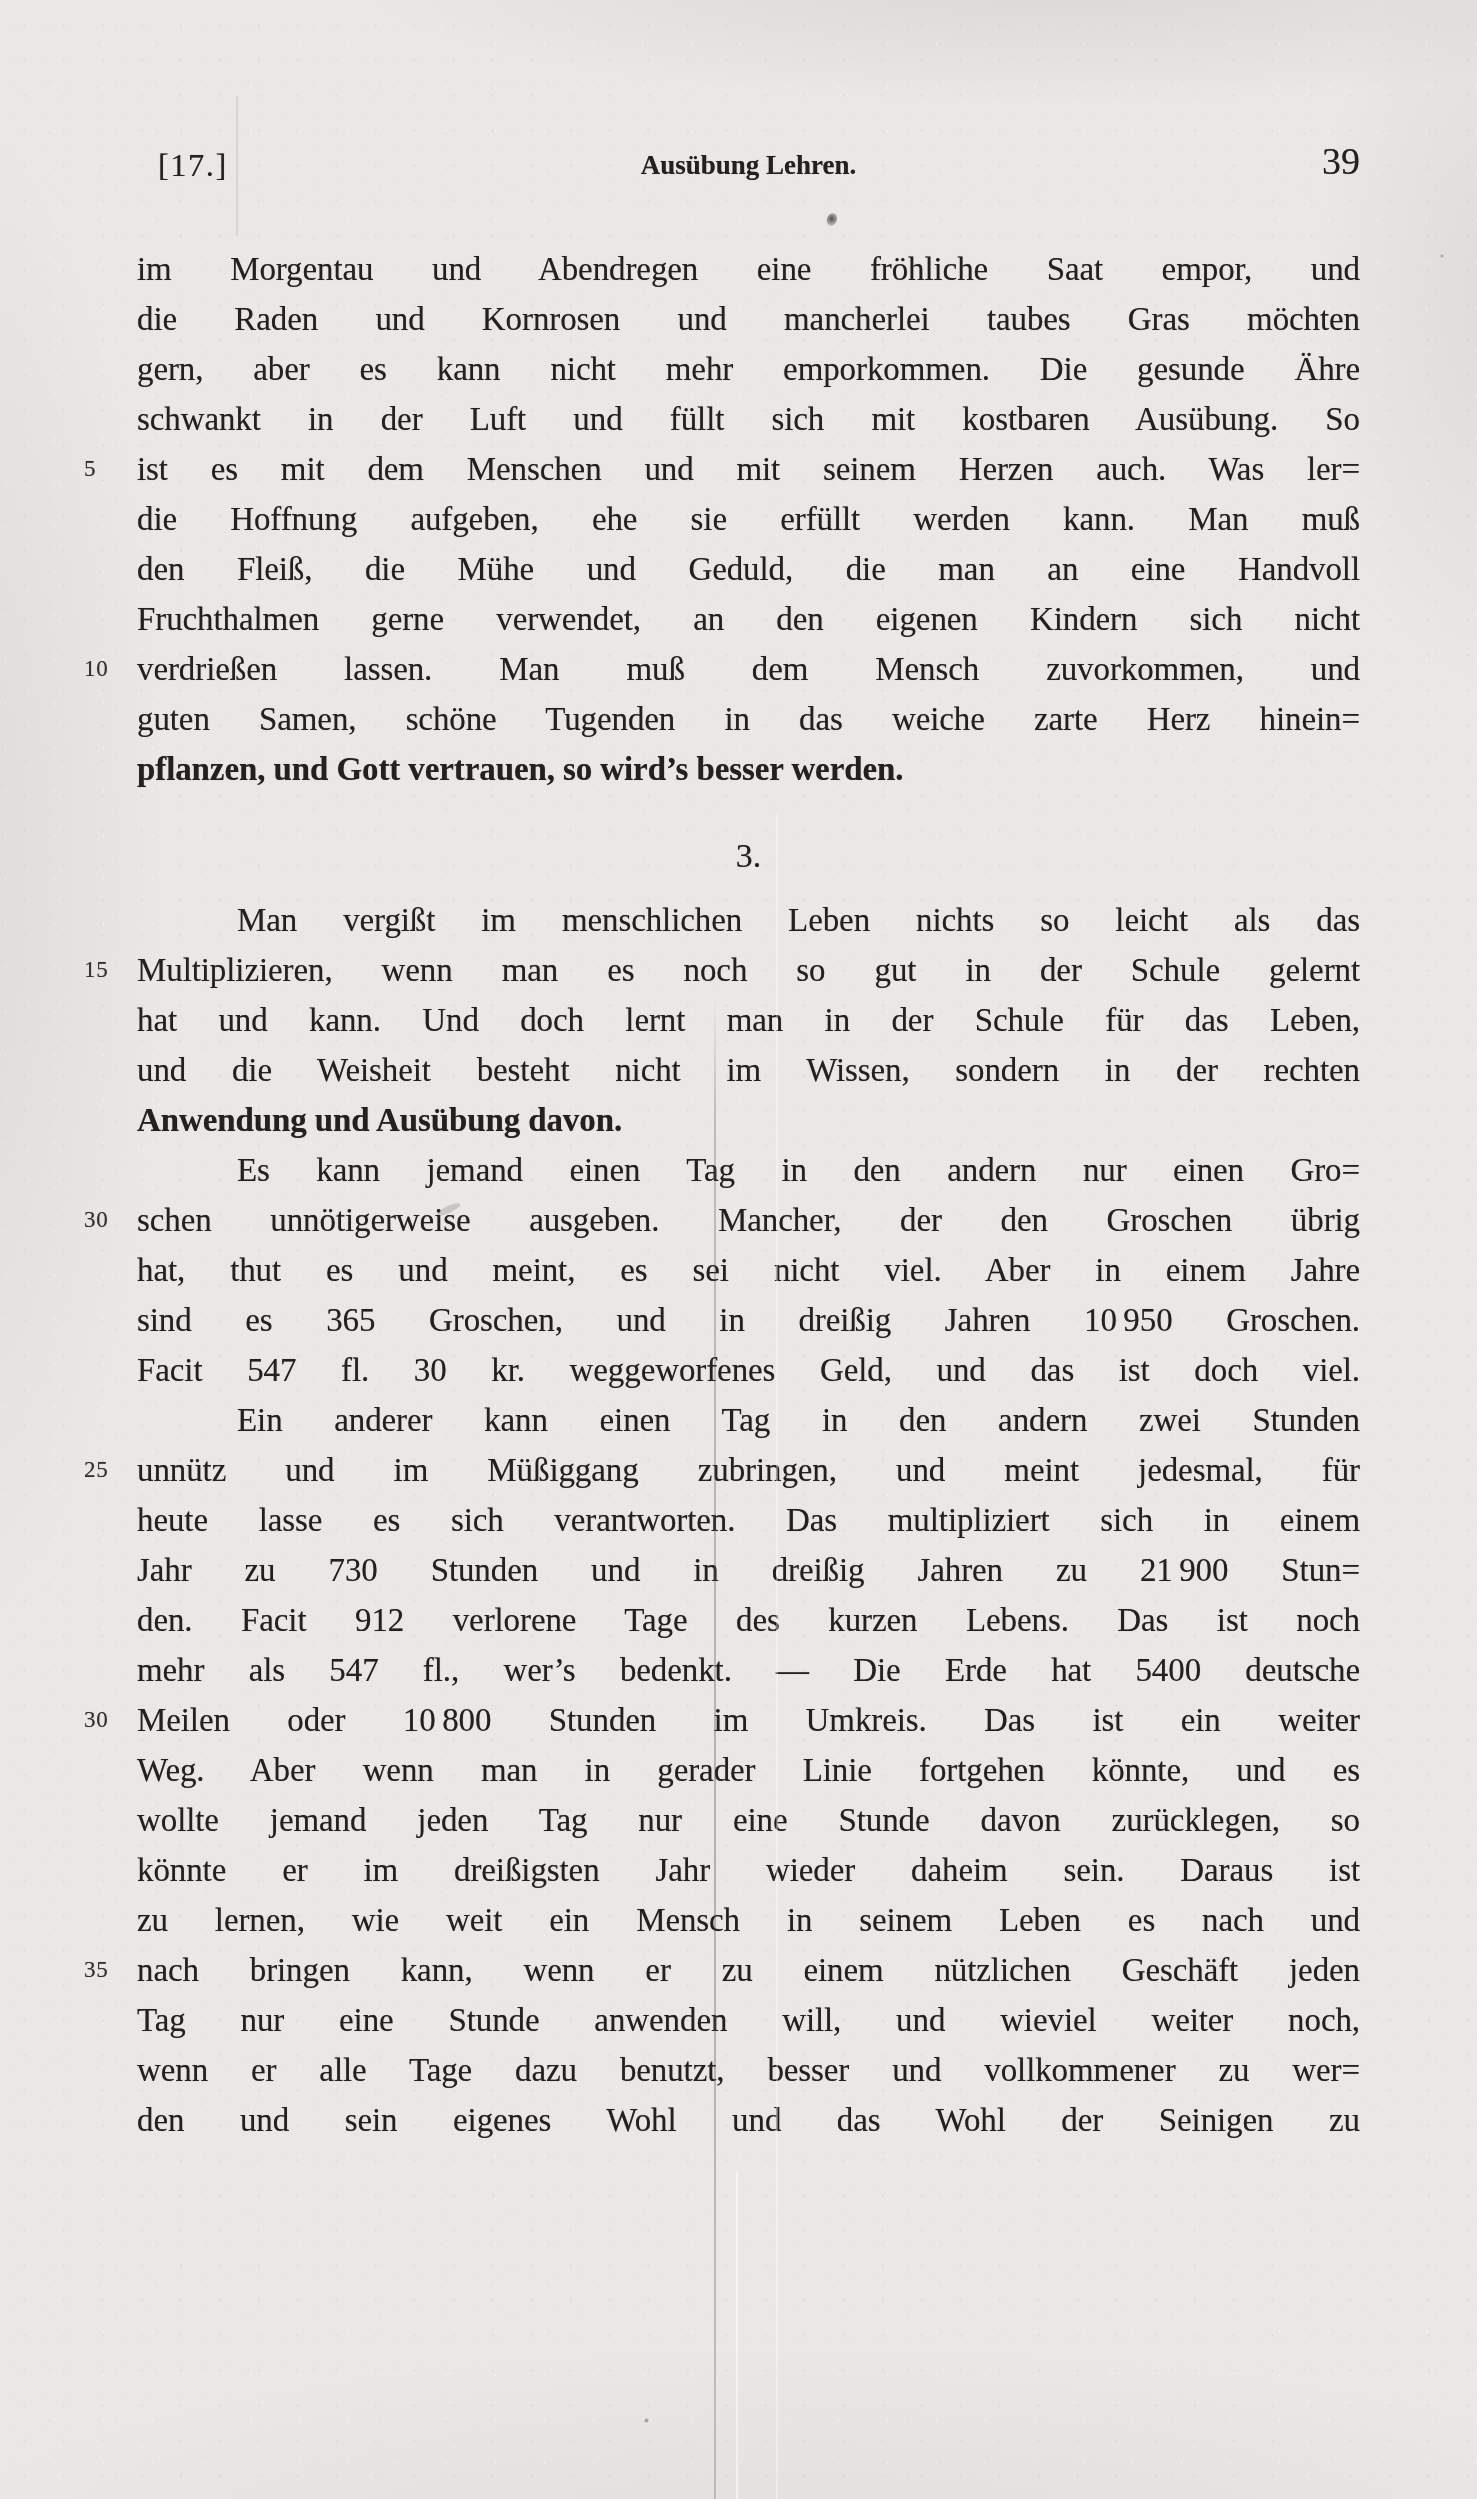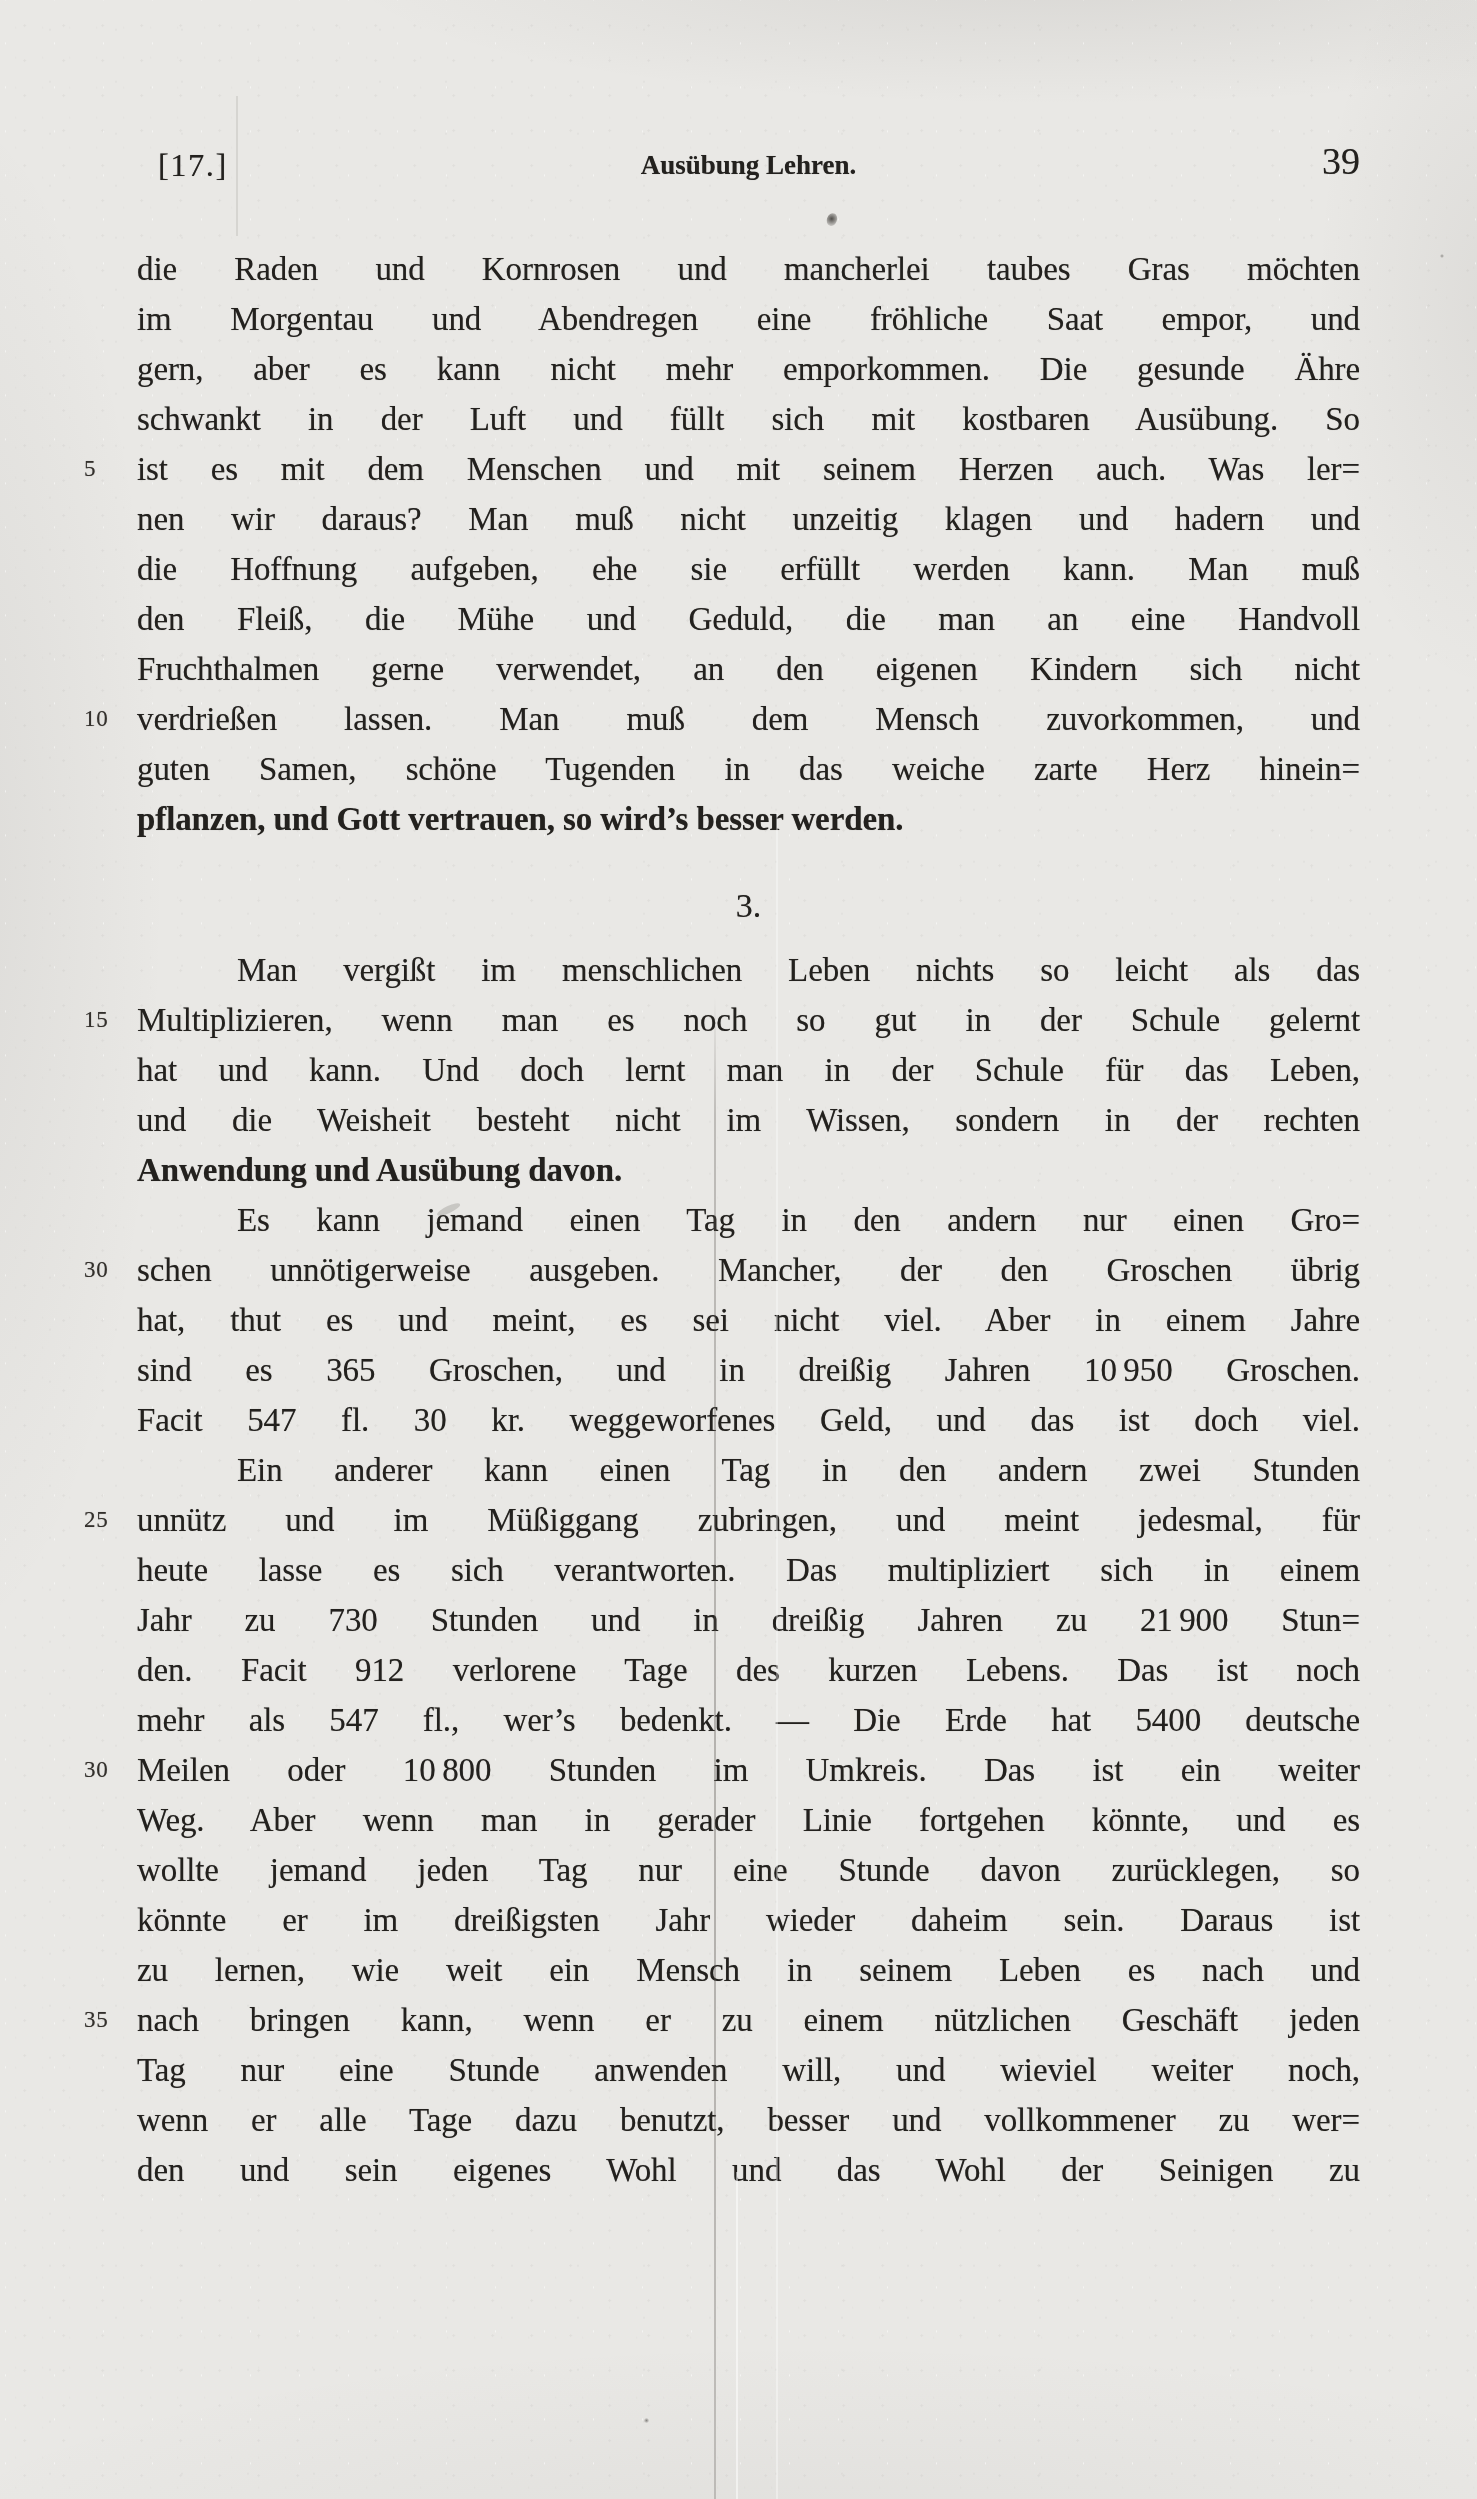--- a/index.html
+++ b/index.html
@@ -74,26 +74,25 @@
 
 <div class="page">
 
   <header class="header">
     <span class="h-left">[17.]</span>
     <span class="h-center">Ausübung Lehren.</span>
     <span class="h-right">39</span>
   </header>
 
   <main class="textbody" id="textbody">
+      <div class="line"><span>im Morgentau und Abendregen eine fröhliche Saat empor, und</span></div>
       <div class="line"><span>die Raden und Kornrosen und mancherlei taubes Gras möchten</span></div>
-      <div class="line"><span>im Morgentau und Abendregen eine fröhliche Saat empor, und</span></div>
       <div class="line"><span>gern, aber es kann nicht mehr emporkommen. Die gesunde Ähre</span></div>
       <div class="line"><span>schwankt in der Luft und füllt sich mit kostbaren Ausübung. So</span></div>
       <div class="line"><span class="lnum">5</span><span>ist es mit dem Menschen und mit seinem Herzen auch. Was ler=</span></div>
-      <div class="line"><span>nen wir daraus? Man muß nicht unzeitig klagen und hadern und</span></div>
       <div class="line"><span>die Hoffnung aufgeben, ehe sie erfüllt werden kann. Man muß</span></div>
       <div class="line"><span>den Fleiß, die Mühe und Geduld, die man an eine Handvoll</span></div>
       <div class="line"><span>Fruchthalmen gerne verwendet, an den eigenen Kindern sich nicht</span></div>
       <div class="line"><span class="lnum">10</span><span>verdrießen lassen. Man muß dem Mensch zuvorkommen, und</span></div>
       <div class="line"><span>guten Samen, schöne Tugenden in das weiche zarte Herz hinein=</span></div>
       <div class="line end"><span>pflanzen, und Gott vertrauen, so wird’s besser werden.</span></div>
       <div class="heading"><span>3.</span></div>
       <div class="line indent"><span>Man vergißt im menschlichen Leben nichts so leicht als das</span></div>
       <div class="line"><span class="lnum">15</span><span>Multiplizieren, wenn man es noch so gut in der Schule gelernt</span></div>
       <div class="line"><span>hat und kann. Und doch lernt man in der Schule für das Leben,</span></div>

